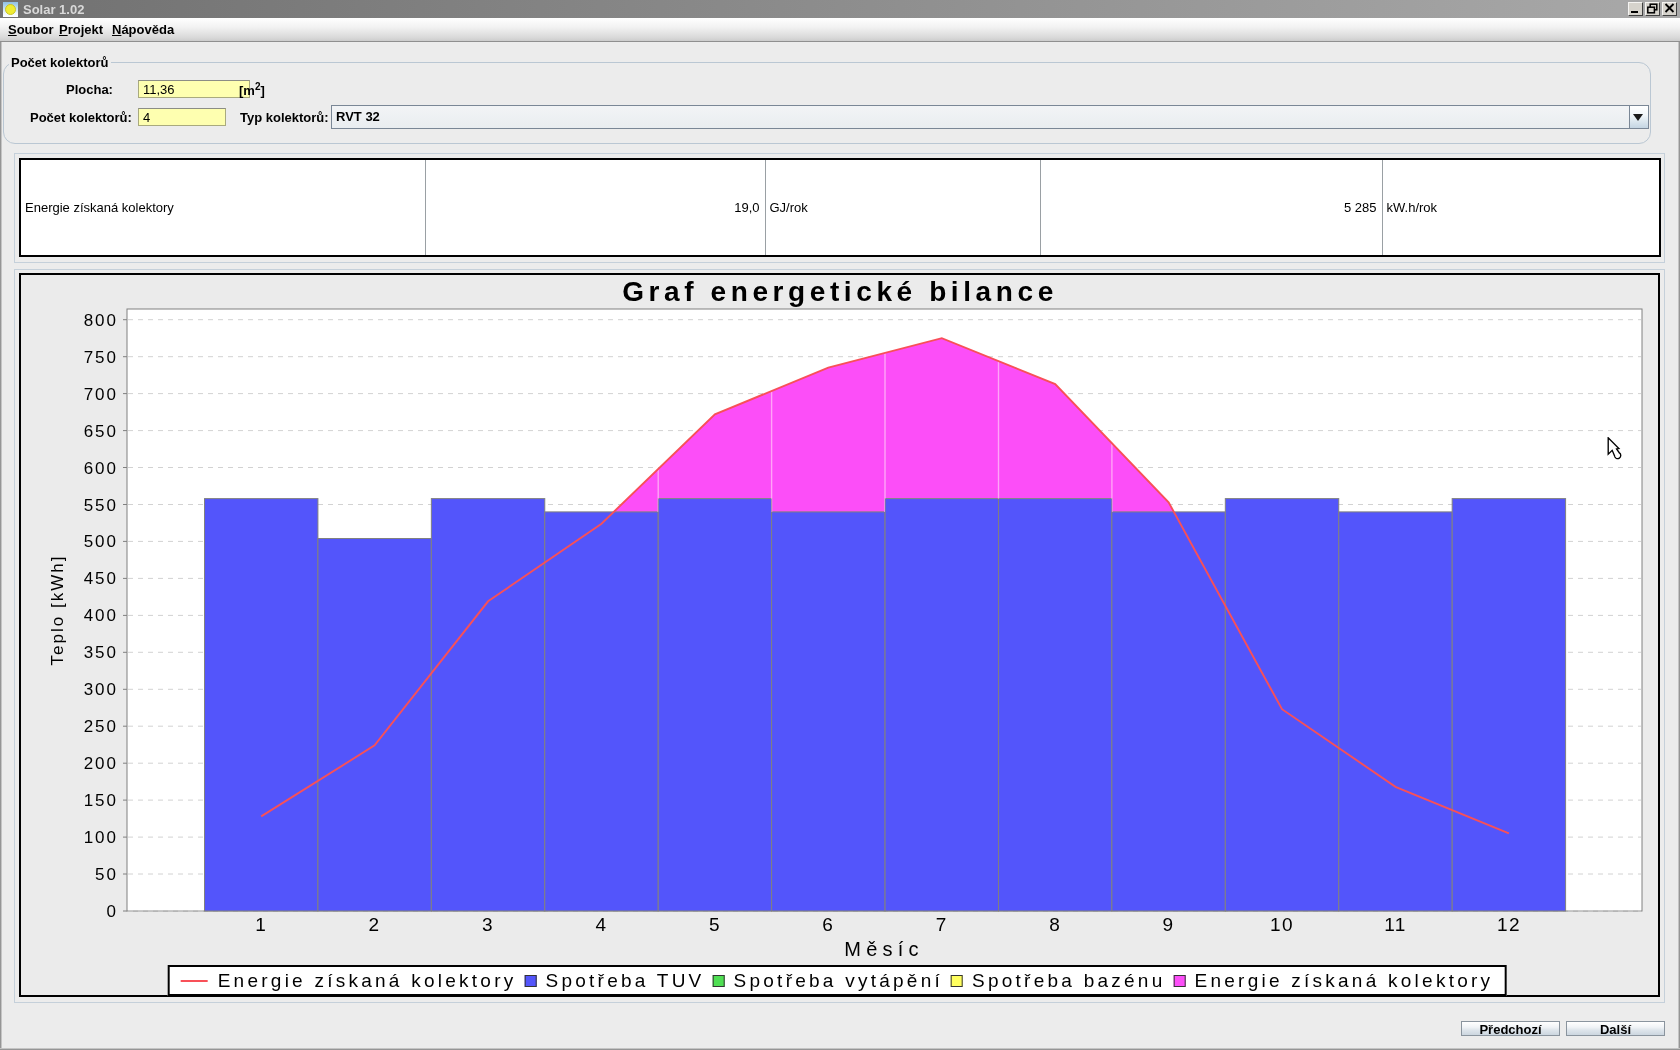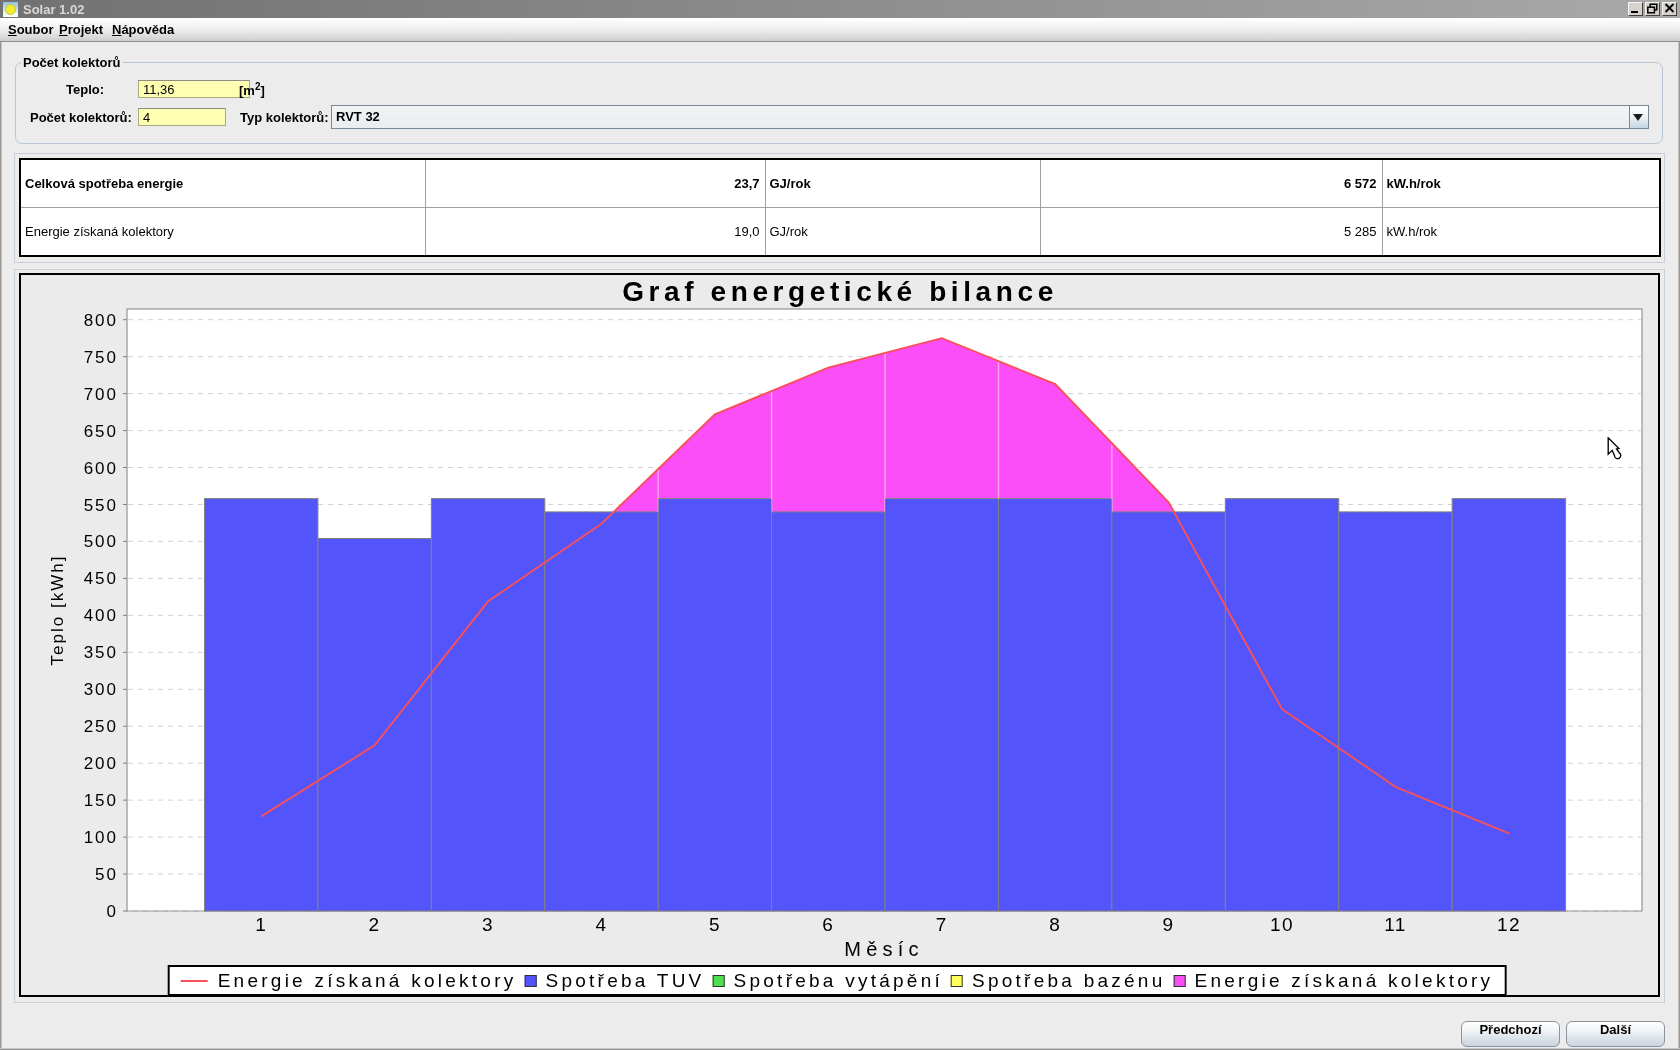--- a/index.html
+++ b/index.html
@@ -13,22 +13,22 @@
 .ttext { position:absolute; left:23px; top:2px; font-size:13px; font-weight:bold; color:#d9d9d9; }
 .wbtn { position:absolute; top:2px; width:15px; height:14px; background:#d6d3cc;
   border-top:1px solid #f5f4f2; border-left:1px solid #f5f4f2;
   border-right:1px solid #404040; border-bottom:1px solid #404040;
   font-size:9px; text-align:center; color:#000; }
 .menubar { position:absolute; left:0; top:18px; width:1680px; height:24px;
   background:linear-gradient(#ffffff,#f2f2f2 40%,#d9d9d9 85%,#cccccc);
   border-bottom:1px solid #8f8f8f; }
 .mitem { position:absolute; top:4px; font-size:13px; font-weight:bold; color:#000; }
 .mitem u { text-decoration:underline; }
-.gbox { position:absolute; left:15px; top:62px; width:1648px; height:82px;
-  border:1px solid #bac7d3; border-radius:7px; }
+.gbox { position:absolute; left:3px; top:62px; width:1648px; height:82px;
+  border:1px solid #bac7d3; border-radius:12px; }
 .gtitle { position:absolute; left:5px; top:-8px; background:#ececec; padding:0 2px;
   font-size:13px; font-weight:bold; }
 .flabel { position:absolute; font-size:13px; font-weight:bold; white-space:nowrap; }
 .yinput { position:absolute; background:#feffb0; border:1px solid #a9aa7e; border-top-color:#8c8d85;
   font-size:13px; padding:1px 0 0 4px; color:#000; }
 .combo { position:absolute; left:331px; top:105px; width:1318px; height:24px;
   background:linear-gradient(#f2f4f6,#e9edf0); border:1px solid #7a8796; }
 .combo .ctext { position:absolute; left:4px; top:3px; font-size:13px; font-weight:bold; }
 .combo .cbtn { position:absolute; right:0; top:0; width:19px; height:22px;
   border-left:1px solid #7a8796; background:linear-gradient(#ffffff,#f2f7fa 40%,#c4d5e2); }
@@ -44,21 +44,21 @@
 .cpanel { position:absolute; left:14px; top:269px; width:1651px; height:734px; border:1px solid #c5d0da; }
 .cblack { position:absolute; left:19px; top:273px; width:1641px; height:724px;
   border:2px solid #000; background:#ebebeb; }
 .legend { position:absolute; left:837px; top:965px; transform:translateX(-50%); height:31px;
   background:#fff; border:2px solid #000; display:inline-flex; align-items:center;
   padding:0 11px; font-size:19px; letter-spacing:3.25px; white-space:nowrap; }
 .legend .li { display:inline-flex; align-items:center; margin-right:8px; }
 .legend .li:last-child { margin-right:0; }
 .lline { display:inline-block; width:27px; height:0; border-top:2px solid #f85058; margin-right:10px; }
 .lsq { display:inline-block; width:12px; height:12px; margin-right:9px; border:1px solid #333; }
-.nbtn { position:absolute; top:1021px; height:26px; border:1px solid #8a949e; border-radius:6px;
+.nbtn { position:absolute; top:1021px; height:15px; border:1px solid #8a949e; border-radius:0;
   background:linear-gradient(#ffffff,#f0f3f6 40%,#dfe6ec 60%,#ccd6df);
   font-size:13px; font-weight:bold; text-align:center; color:#000; font-family:"Liberation Sans",sans-serif; padding:0; }
 .winborder { position:absolute; pointer-events:none; }
 </style></head>
 <body>
 
 <div class="winborder" style="left:0;top:0;width:2px;height:1050px;background:linear-gradient(to right,#7e7e7e,#dcdcdc)"></div>
 <div class="winborder" style="right:0;top:0;width:2px;height:1050px;background:linear-gradient(to left,#7e7e7e,#dcdcdc)"></div>
 <div class="winborder" style="left:0;bottom:0;width:1680px;height:2px;background:linear-gradient(#dcdcdc,#7e7e7e)"></div>
 
@@ -80,21 +80,21 @@
 </div>
 <div class="menubar">
   <div class="mitem" style="left:8px"><u>S</u>oubor</div>
   <div class="mitem" style="left:59px"><u>P</u>rojekt</div>
   <div class="mitem" style="left:112px"><u>N</u>ápověda</div>
 </div>
 
 <div class="gbox">
     <div class="gtitle">Počet kolektorů</div>
   </div>
-<div class="flabel" style="left:66px;top:82px">Teplo:</div>
+<div class="flabel" style="left:66px;top:82px">Plocha:</div>
 <div class="yinput" style="left:138px;top:80px;width:112px;height:18px">11,36</div>
 <div class="flabel" style="left:239px;top:81px">[m<sup style="font-size:10px">2</sup>]</div>
 <div class="flabel" style="left:30px;top:110px">Počet kolektorů:</div>
 <div class="yinput" style="left:138px;top:108px;width:88px;height:18px">4</div>
 <div class="flabel" style="left:240px;top:110px">Typ kolektorů:</div>
 <div class="combo">
     <div class="ctext">RVT 32</div>
     <div class="cbtn">
       <div class="arr"></div>
     </div>
@@ -103,27 +103,20 @@
 <div class="tpanel"></div>
 <table class="dt">
 <colgroup>
       <col style="width:405px">
       <col style="width:340px">
       <col style="width:275px">
       <col style="width:342px">
       <col>
     </colgroup>
 <tbody>
-      <tr class="b">
-        <td>Celková spotřeba energie</td>
-        <td class="r">23,7</td>
-        <td>GJ/rok</td>
-        <td class="r">6 572</td>
-        <td>kW.h/rok</td>
-      </tr>
 <tr>
         <td>Energie získaná kolektory</td>
         <td class="r">19,0</td>
         <td>GJ/rok</td>
         <td class="r">5 285</td>
         <td>kW.h/rok</td>
       </tr>
 </tbody>
   </table>
 

